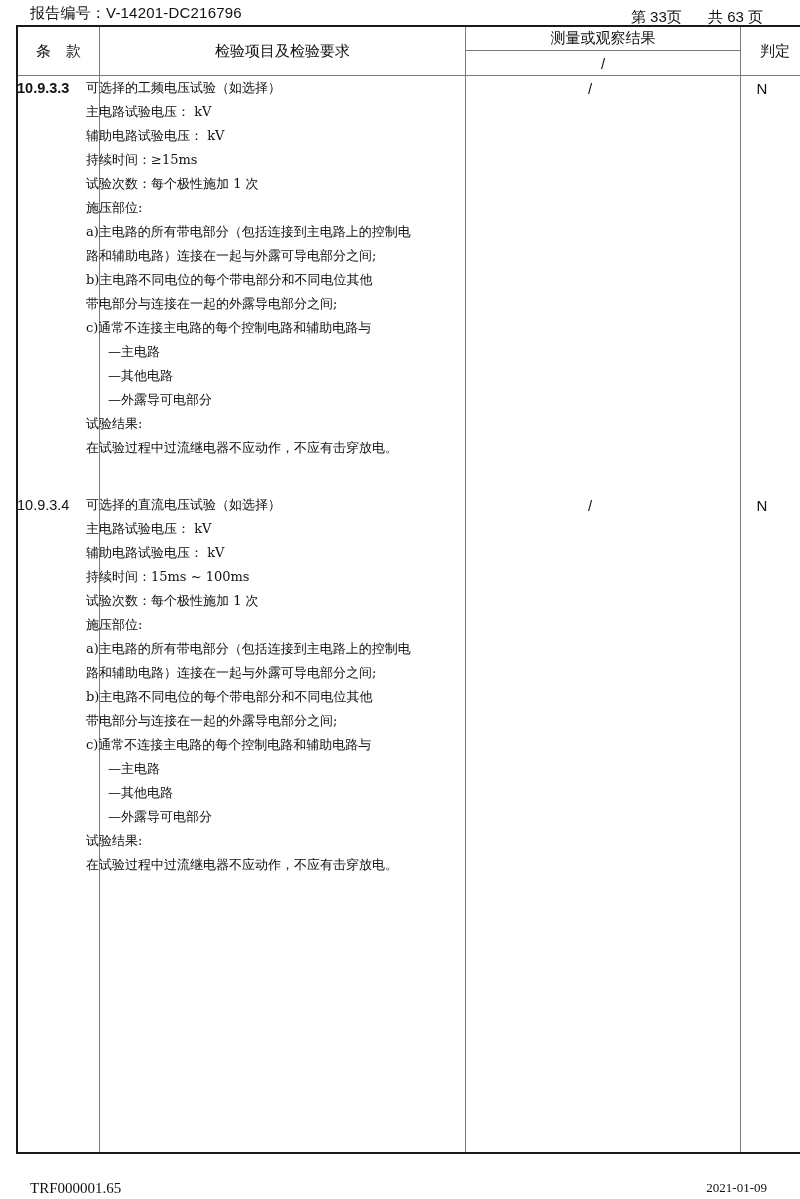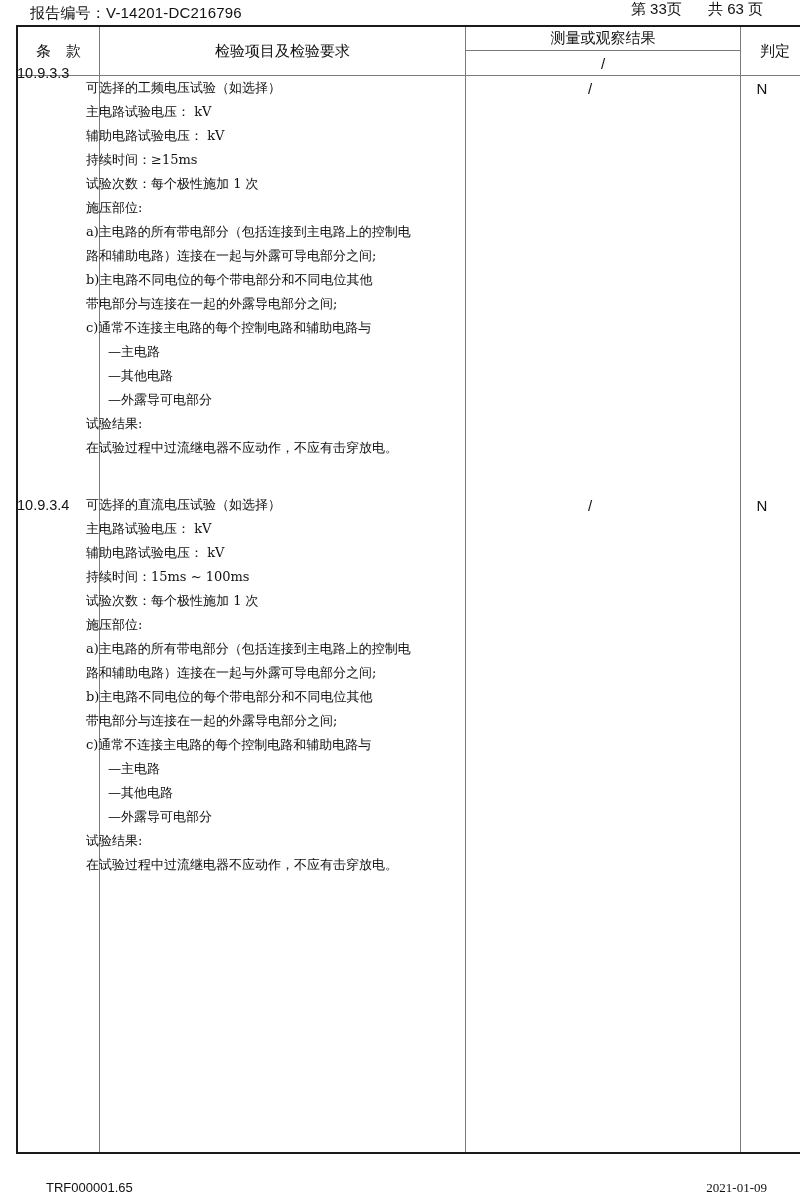--- a/index.html
+++ b/index.html
@@ -1,41 +1,41 @@
 <!DOCTYPE html>
 <html><head>
 <meta charset="utf-8">
 <style>
   html, body { margin: 0; padding: 0; background: #ffffff; }
   body { width: 800px; height: 1199px; position: relative; overflow: hidden;
          font-family: "Liberation Sans", "DejaVu Sans", sans-serif; color: #111; }
 
   .top-left { position: absolute; left: 30px; top: 4px; font-size: 15px; letter-spacing: 0.2px; }
-  .top-right { position: absolute; right: 37px; top: 0; font-size: 15px; }
+  .top-right { position: absolute; right: 37px; top: 8px; font-size: 15px; }
   .top-right span { display: inline-block; }
   .top-right .total { margin-left: 22px; }
 
   .frame { position: absolute; left: 16px; top: 25px; width: 791px; height: 1125px;
            border: 2px solid #1a1a1a; box-sizing: content-box; padding-left: 20px; }
 
   .vline { position: absolute; top: 0; bottom: 0; width: 1px; background: #7a7a7a; }
   .hline { position: absolute; height: 1px; background: #7a7a7a; }
 
   .hdr-cell { position: absolute; display: flex; align-items: center; justify-content: center;
               font-size: 15px; }
 
   .clause-no { position: absolute; font-size: 14.5px; }
   .result-val, .verdict-val { position: absolute; font-size: 15px; text-align: center; }
 
   .req { position: absolute; left: 86px; width: 366px; font-family: "DejaVu Serif", "Liberation Serif", serif;
          font-size: 13px; line-height: 24px; }
   .req .ln { white-space: nowrap; height: 24px; }
   .req .ind { padding-left: 22px; }
 
-  .footer-left { position: absolute; left: 46px; top: 1180px; font-family: Liberation Sans, sans-serif; font-size: 13px; }
+  .footer-left { position: absolute; left: 30px; top: 1180px; font-family: Liberation Serif, serif; font-size: 15px; }
   .footer-right { position: absolute; right: 33px; top: 1180px; font-family: "Liberation Serif", serif; font-size: 13px; }
 </style>
 </head>
 <body>
 
 <div class="top-left">报告编号：V-14201-DC216796</div>
 <div class="top-right">
   <span>第 33页</span>
   <span class="total">共 63 页</span>
 </div>
@@ -49,21 +49,21 @@
   <div class="hline" style="left:447px; width:275px; top:23px;"></div>
   <div class="hline" style="left:0; right:0; top:48px;"></div>
 
   <div class="hdr-cell" style="left:0; top:0; width:81px; height:48px;">条　款</div>
   <div class="hdr-cell" style="left:82px; top:0; width:365px; height:48px;">检验项目及检验要求</div>
   <div class="hdr-cell" style="left:448px; top:0; width:274px; height:23px;">测量或观察结果</div>
   <div class="hdr-cell" style="left:448px; top:24px; width:274px; height:24px;">/</div>
   <div class="hdr-cell" style="left:723px; top:0; width:68px; height:48px;">判定</div>
 </div>
 
-<div class="clause-no" style="left:17px; top:65px;">10.9.3.3</div>
+<div class="clause-no" style="left:17px; top:80px;font-weight:bold;">10.9.3.3</div>
 <div class="result-val" style="left:453px; width:274px; top:80px;">/</div>
 <div class="verdict-val" style="left:728px; width:68px; top:80px;">N</div>
 <div class="req" style="top:76px;">
   <div class="ln">可选择的工频电压试验（如选择）</div>
   <div class="ln">主电路试验电压：    kV</div>
   <div class="ln">辅助电路试验电压：    kV</div>
   <div class="ln">持续时间：≥15ms</div>
   <div class="ln">试验次数：每个极性施加 1 次</div>
   <div class="ln">施压部位:</div>
   <div class="ln">a)主电路的所有带电部分（包括连接到主电路上的控制电</div>

